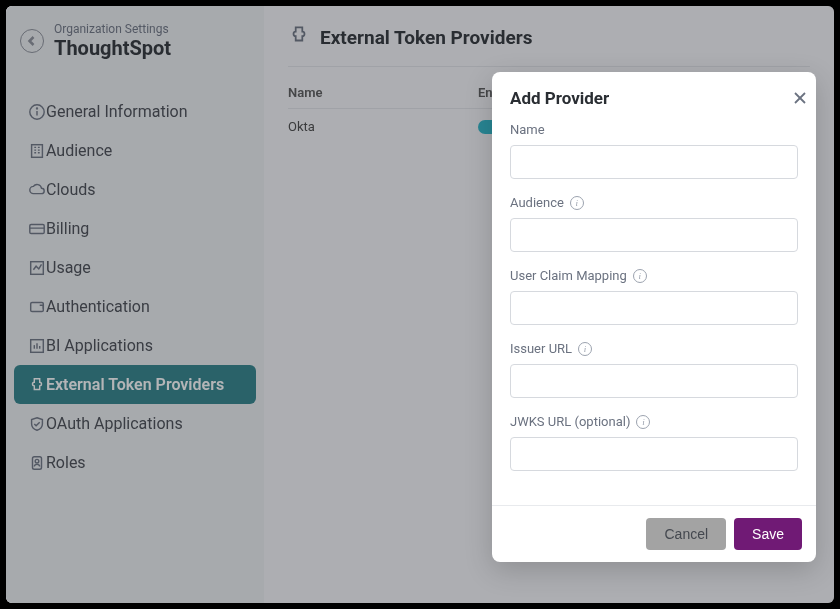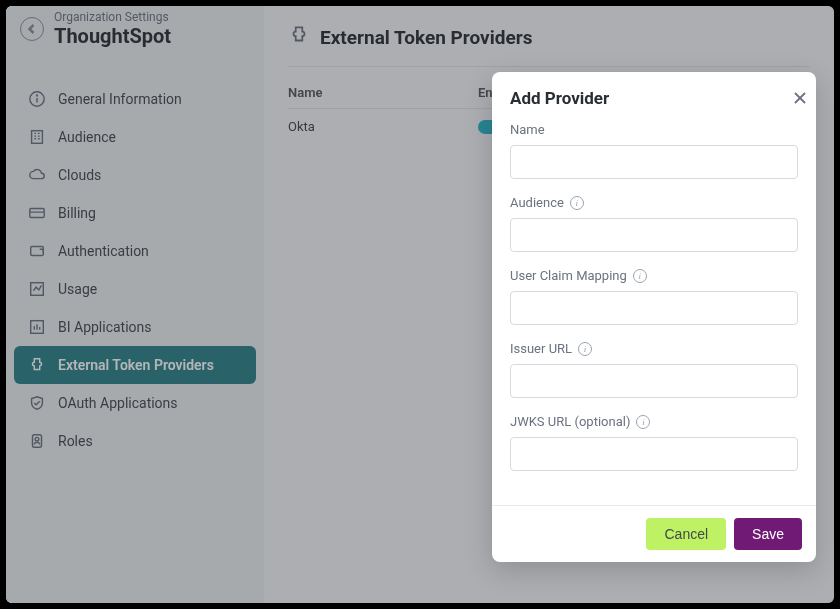--- a/index.html
+++ b/index.html
@@ -15,20 +15,21 @@
   position: absolute;
   top: 6px; left: 6px; right: 6px; bottom: 6px;
   background: #f5f5f7;
   border-radius: 6px;
   display: flex;
   overflow: hidden;
 }
 .sidebar {
   width: 258px;
   background: #eceef0;
+  padding-top: 12px;
   flex-shrink: 0;
 }
 .org-header {
   display: flex;
   align-items: center;
   padding: 4px 14px 14px 14px;
   gap: 10px;
 }
 .back-btn {
   width: 24px; height: 24px;
@@ -38,26 +39,25 @@
   flex-shrink: 0;
 }
 .back-btn svg { width: 10px; height: 10px; stroke: #8a8f98; fill: none; stroke-width: 2.5; }
 .org-text { display: flex; flex-direction: column; }
 .org-label { font-size: 12px; color: #6b7280; }
 .org-name { font-size: 20px; font-weight: 700; color: #2a2e33; }
 .nav { margin-top: 18px; }
 .nav-item {
   display: flex;
   align-items: center;
-  gap: 12px;
   padding: 10px 14px;
   margin: 0 8px;
   border-radius: 6px;
   color: #44484f;
-  font-size: 14px;
+  font-size: 16px;
   cursor: pointer;
   text-align: center;
 }
 .nav-item .icon-slot {
   width: 18px; height: 18px;
   display: flex; align-items: center; justify-content: center;
 }
 .nav-item svg { stroke: #6b7280; fill: none; stroke-width: 1.6; }
 .nav-item.active {
   background: #2b8088;
@@ -170,21 +170,21 @@
   gap: 8px;
 }
 .btn {
   height: 32px;
   padding: 0 18px;
   border-radius: 4px;
   font-size: 14px;
   border: none;
   cursor: pointer;
 }
-.btn-cancel { background: #bef264; color: #44484f; }
+.btn-cancel { background: #a3a3a3; color: #44484f; }
 .btn-save { background: #701a75; color: #fff; font-weight: 500; }
 </style>
 </head>
 <body>
 
 <div class="app">
   <aside class="sidebar">
     <div class="org-header">
       <div class="back-btn">
         <svg viewBox="0 0 10 10">
@@ -234,34 +234,34 @@
             <svg viewBox="0 0 20 20">
               <rect x="2" y="5" width="16" height="10" rx="1.5"></rect>
               <line x1="2" y1="9" x2="18" y2="9"></line>
             </svg>
           </span>
         <span>Billing</span>
       </div>
       <div class="nav-item">
         <span class="icon-slot">
             <svg viewBox="0 0 20 20">
+              <rect x="3" y="3" width="14" height="14"></rect>
+              <polyline points="6,12 9,8 12,11 15,6"></polyline>
+            </svg>
+          </span>
+        <span>Usage</span>
+      </div>
+      <div class="nav-item">
+        <span class="icon-slot">
+            <svg viewBox="0 0 20 20">
               <rect x="3" y="5" width="14" height="10" rx="1.5"></rect>
               <polyline points="13,8 17,8 17,12"></polyline>
             </svg>
           </span>
         <span>Authentication</span>
-      </div>
-      <div class="nav-item">
-        <span class="icon-slot">
-            <svg viewBox="0 0 20 20">
-              <rect x="3" y="3" width="14" height="14"></rect>
-              <polyline points="6,12 9,8 12,11 15,6"></polyline>
-            </svg>
-          </span>
-        <span>Usage</span>
       </div>
       <div class="nav-item">
         <span class="icon-slot">
             <svg viewBox="0 0 20 20">
               <rect x="3" y="3" width="14" height="14"></rect>
               <line x1="7" y1="13" x2="7" y2="9"></line>
               <line x1="10" y1="13" x2="10" y2="7"></line>
               <line x1="13" y1="13" x2="13" y2="10"></line>
             </svg>
           </span>

